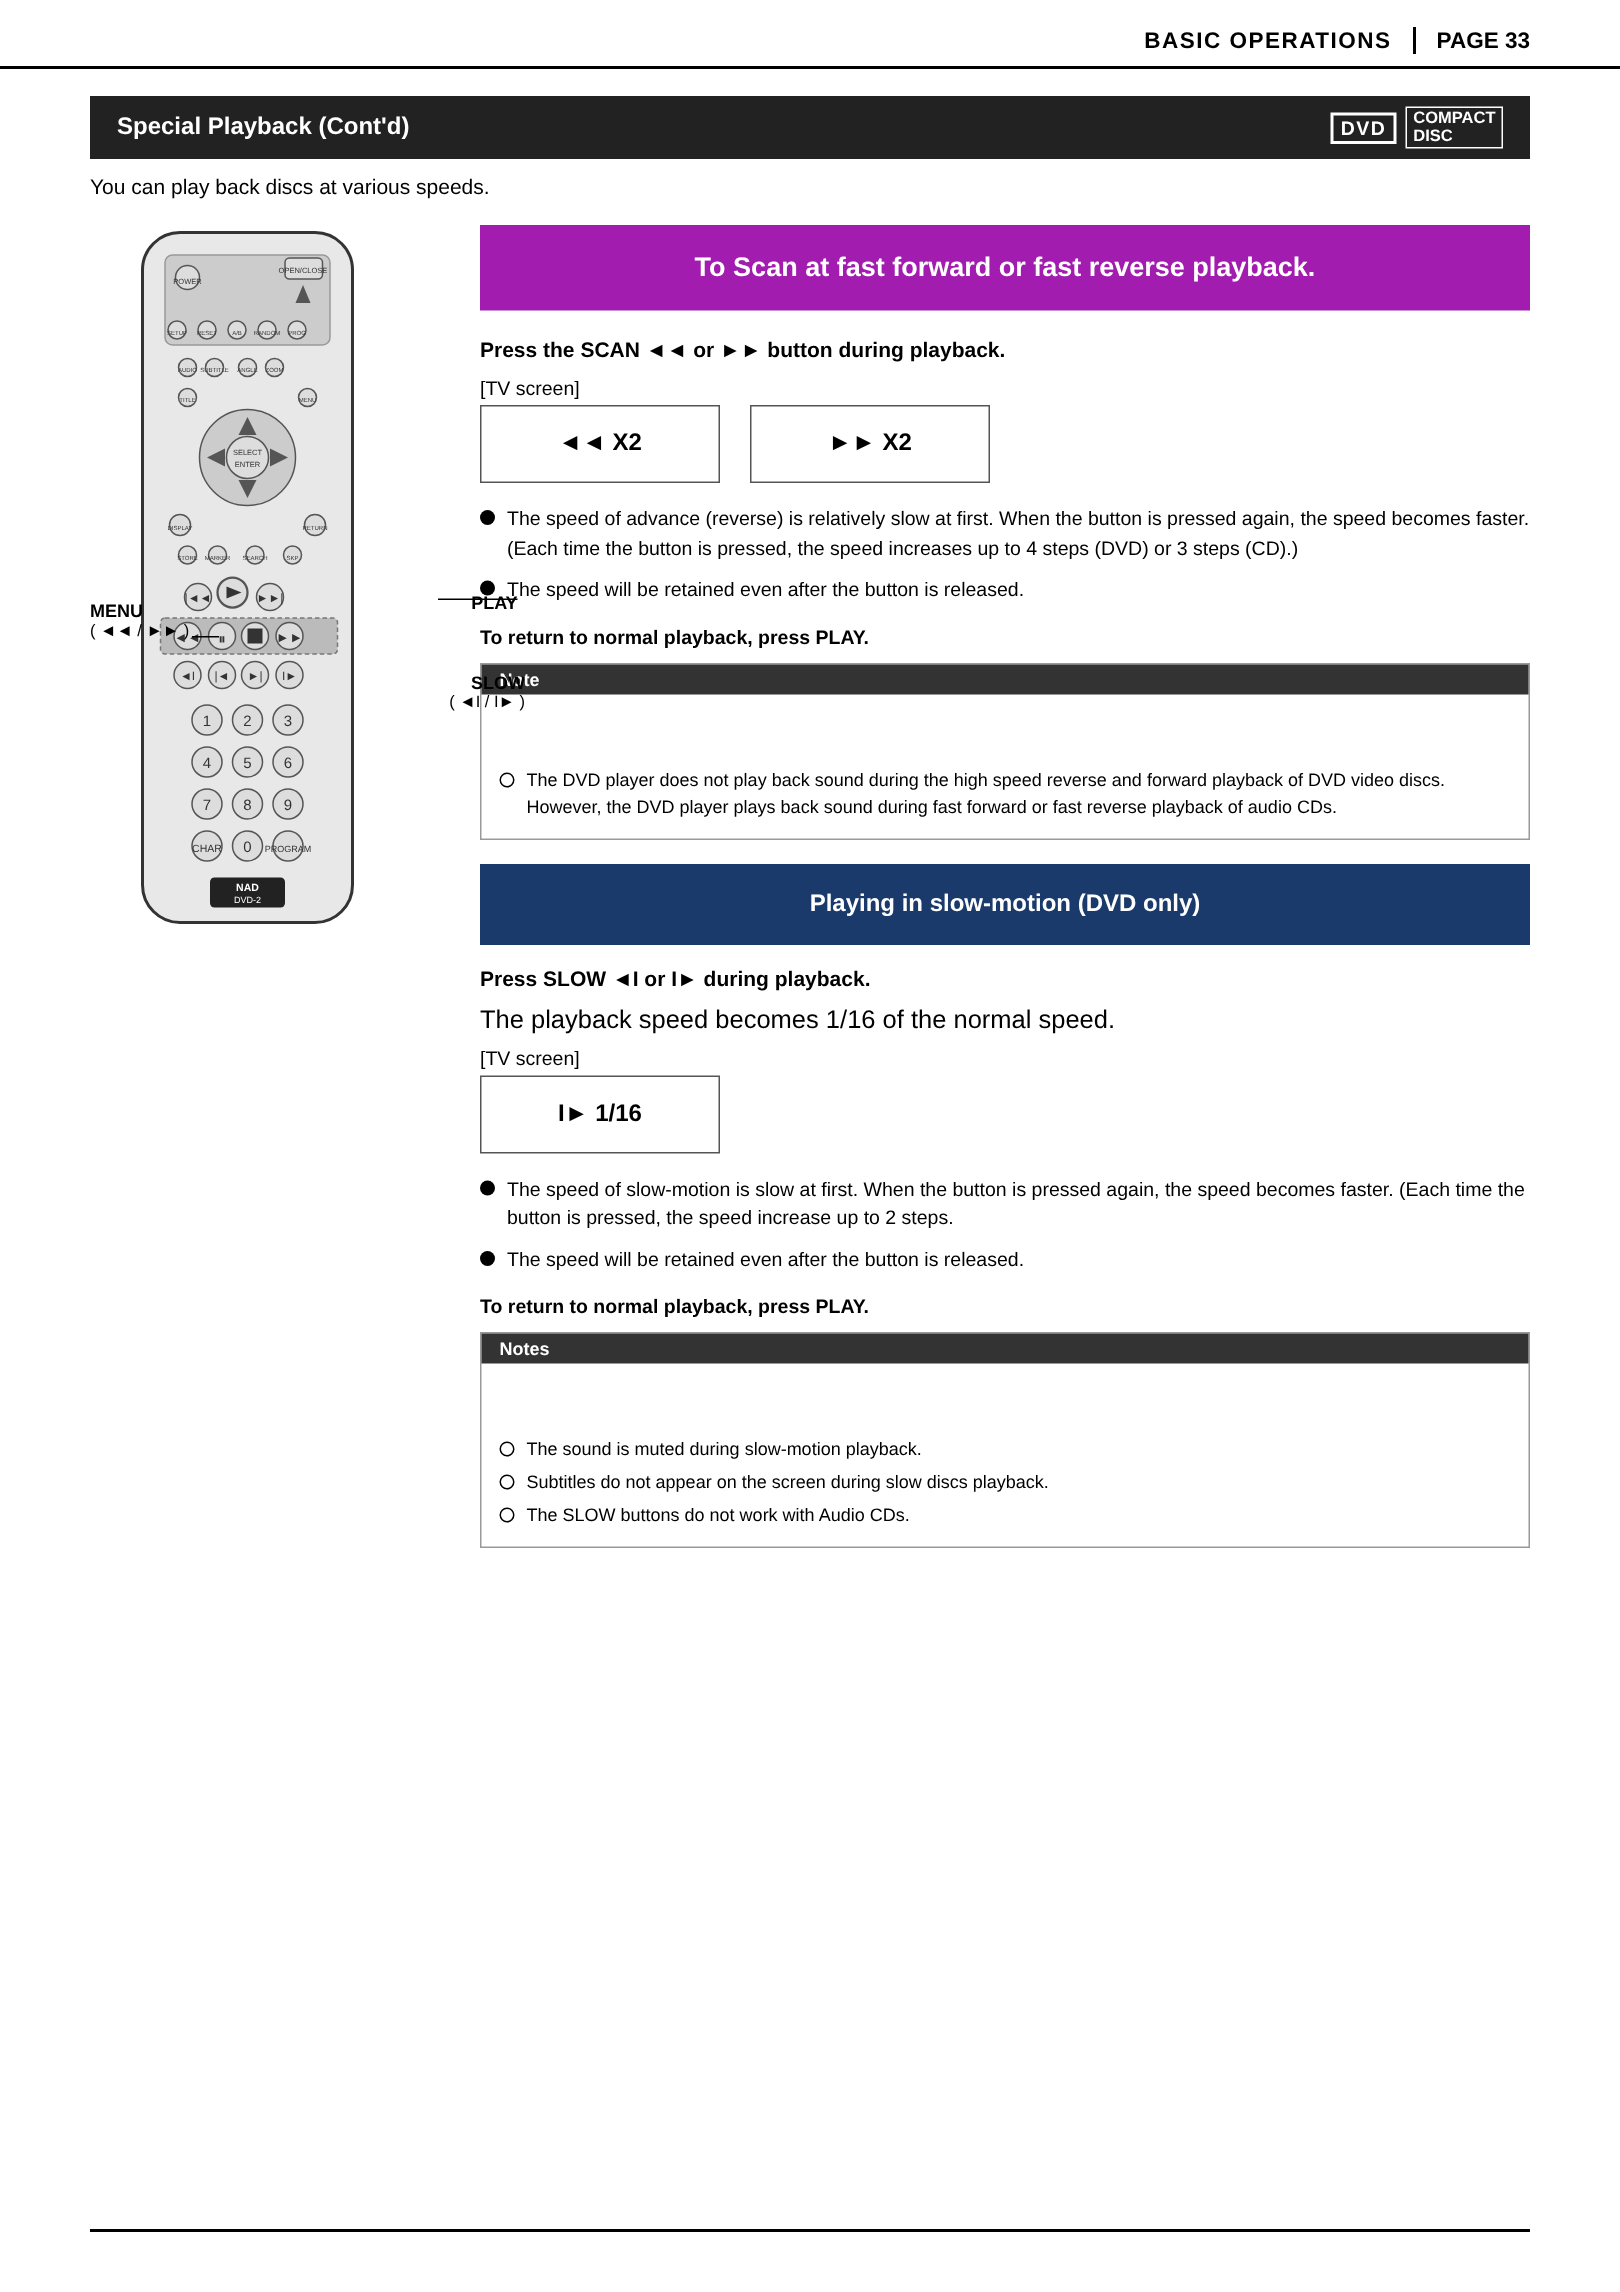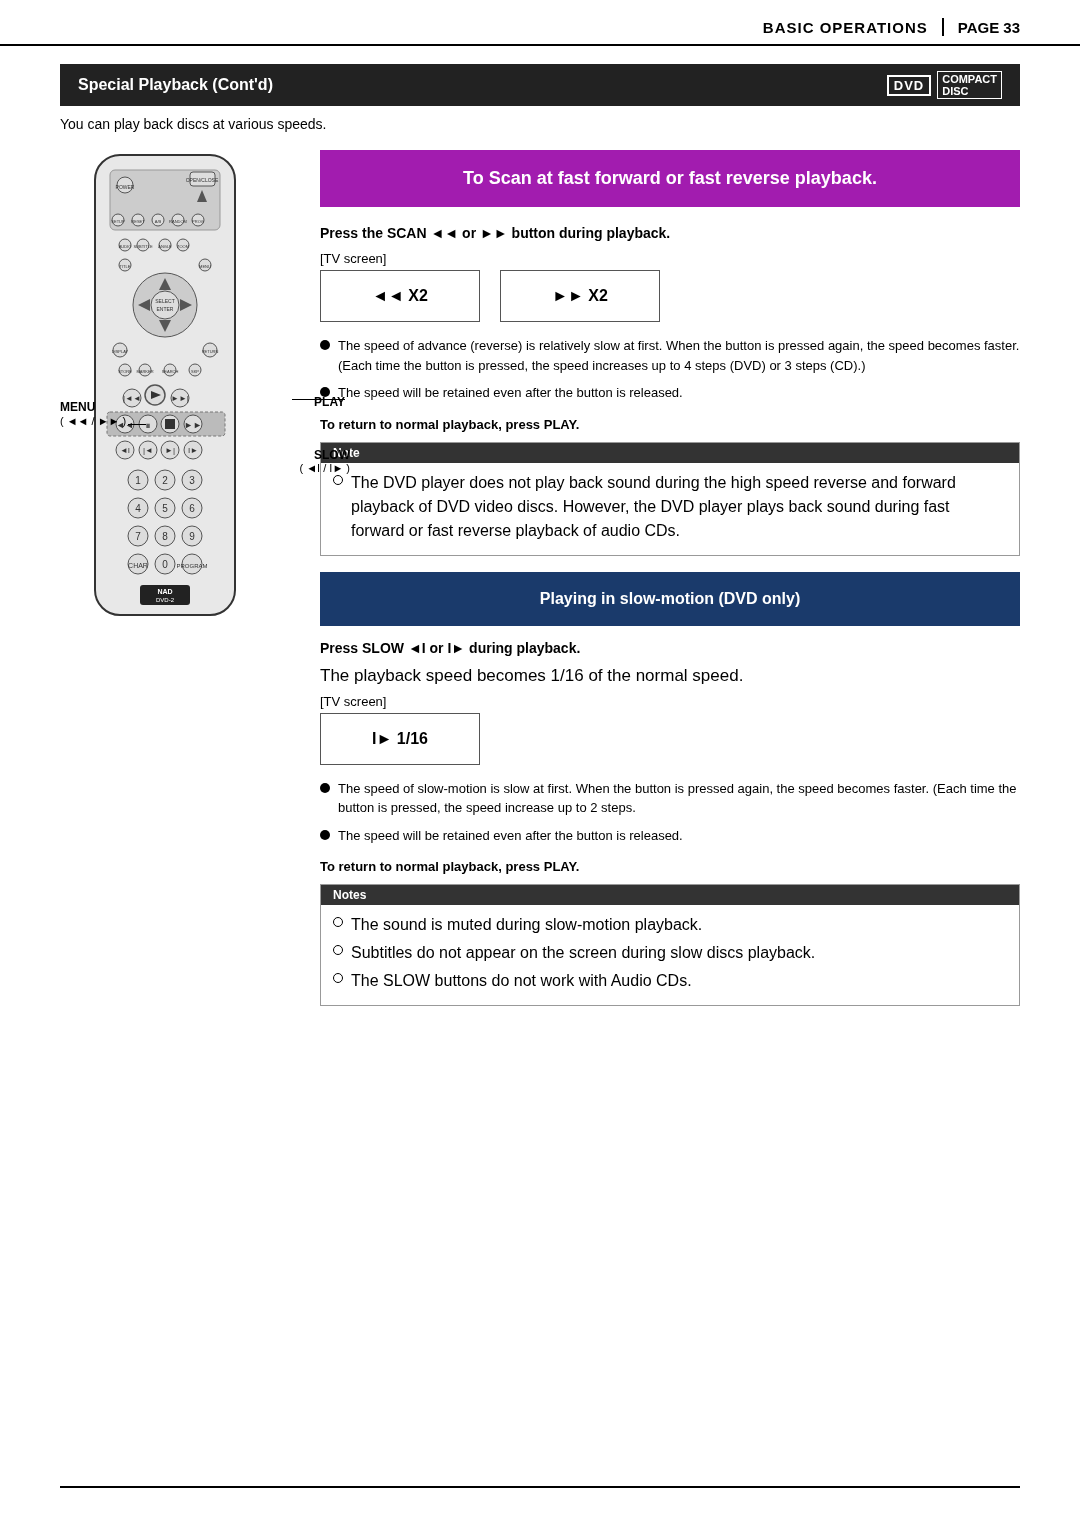--- a/index.html
+++ b/index.html
@@ -173,21 +173,22 @@
     }
     .note-box-header {
       background: #333;
       color: #fff;
       font-weight: bold;
       font-size: 12px;
       padding: 3px 12px;
     }
     .note-box-content {
       padding: 8px 12px;
-      font-size: 16px;
+      font-size: 12px;
+      margin-top: 40px;
     }
     .note-item {
       display: flex;
       align-items: flex-start;
       margin-bottom: 4px;
       line-height: 1.5;
     }
     .note-circle {
       width: 10px;
       height: 10px;

